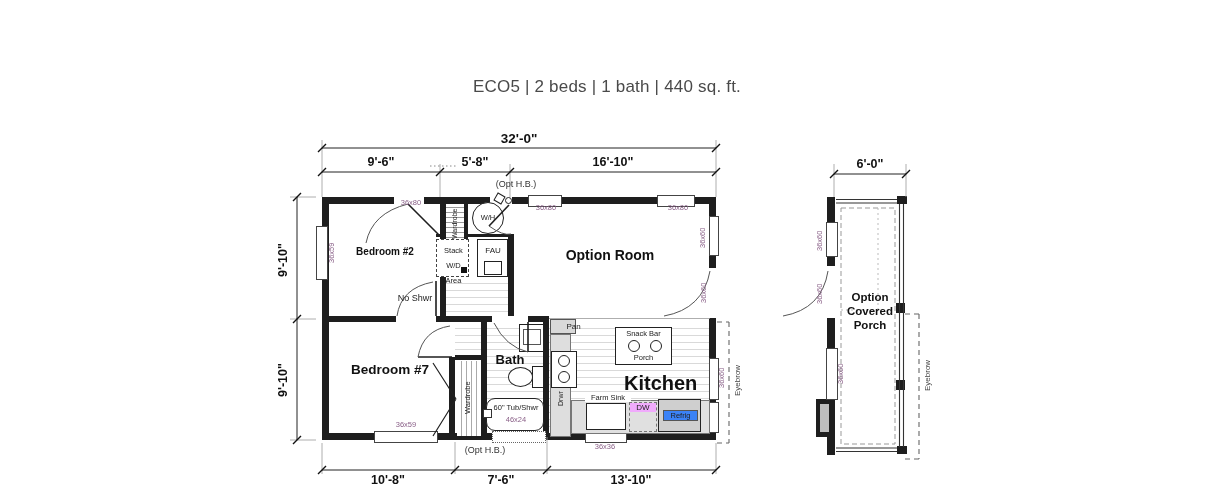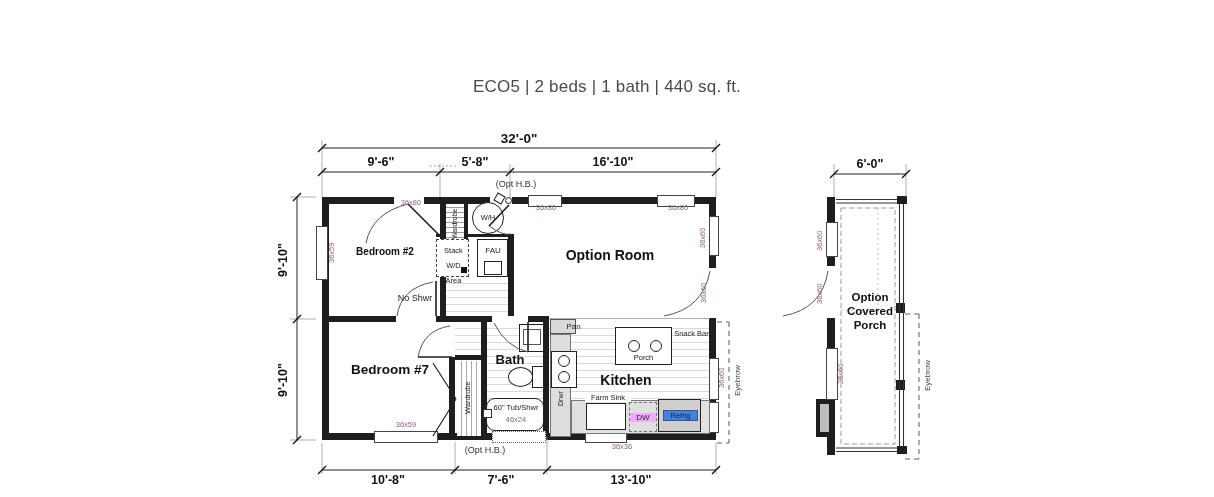--- a/index.html
+++ b/index.html
@@ -177,47 +177,47 @@
   <div class="dim" style="left:348px;top:473px;width:80px;">10'-8"</div>
   <div class="dim" style="left:471px;top:473px;width:60px;">7'-6"</div>
   <div class="dim" style="left:591px;top:473px;width:80px;">13'-10"</div>
   <div class="lbl" style="left:486px;top:180px;width:60px;font-size:9px;color:#333;">(Opt H.B.)</div>
   <div class="lbl" style="left:455px;top:446px;width:60px;font-size:9px;color:#333;">(Opt H.B.)</div>
 
   <div class="room" style="left:330px;top:246px;width:110px;font-size:10px;">Bedroom #2</div>
   <div class="room" style="left:550px;top:247px;width:120px;font-size:14px;">Option Room</div>
   <div class="room" style="left:335px;top:362px;width:110px;font-size:13.5px;">Bedroom #7</div>
   <div class="room" style="left:487px;top:352px;width:46px;font-size:13px;">Bath</div>
-  <div class="room" style="left:590px;top:372px;width:72px;font-size:14px;">Kitchen</div>
+  <div class="room" style="left:624px;top:372px;width:72px;font-size:20px;">Kitchen</div>
   <div class="room" style="left:839px;top:290px;width:62px;font-size:11.5px;line-height:14px;">Option Covered Porch</div>
 
   <div class="lbl" style="left:474px;top:213px;width:28px;font-size:7.5px;">W/H</div>
   <div class="lbl" style="left:478px;top:246px;width:30px;">FAU</div>
   <div class="lbl" style="left:438px;top:243px;width:31px;font-size:7.5px;line-height:15px;">Stack W/D Area</div>
   <div class="lbl vtext" style="left:450px;top:206px;height:36px;font-size:7px;">Wardrobe</div>
   <div class="lbl vtext" style="left:463px;top:372px;height:52px;font-size:7.5px;">Wardrobe</div>
   <div class="lbl" style="left:390px;top:294px;width:50px;font-size:9px;">No Shwr</div>
   <div class="lbl" style="left:550px;top:322px;width:47px;">Pan</div>
-  <div class="lbl" style="left:615px;top:329px;width:57px;font-size:7.5px;padding-left:48px;">Snack Bar</div>
+  <div class="lbl" style="left:615px;top:329px;width:57px;font-size:7.5px;">Snack Bar</div>
   <div class="lbl" style="left:615px;top:353px;width:57px;font-size:7.5px;">Porch</div>
   <div class="lbl vtext" style="left:556px;top:385px;height:28px;font-size:7px;">Drwr</div>
   <div class="lbl" style="left:585px;top:393px;width:46px;font-size:7.5px;background:#fff;">Farm Sink</div>
-  <div class="lbl" style="left:630px;top:413px;width:26px;background:#f0abfc;">DW</div>
+  <div class="lbl" style="left:630px;top:403px;width:26px;background:#f0abfc;">DW</div>
   <div class="lbl" style="left:663px;top:410px;width:33px;font-size:7.5px;background:#3b82f6;border:1px solid #555;">Refrig</div>
   <div class="lbl" style="left:492px;top:403px;width:48px;font-size:7.5px;">60" Tub/Shwr</div>
   <div class="lbl" style="left:492px;top:415px;width:48px;font-size:7.5px;color:#8a6088;">46x24</div>
   <div class="lbl vtext" style="left:733px;top:350px;height:60px;color:#444;">Eyebrow</div>
   <div class="lbl vtext" style="left:923px;top:345px;height:60px;color:#444;">Eyebrow</div>
 
   <div class="odim" style="left:394px;top:198px;width:34px;">36x80</div>
   <div class="odim" style="left:529px;top:203px;width:34px;">36x80</div>
   <div class="odim" style="left:661px;top:203px;width:34px;">36x80</div>
   <div class="odim vtext" style="left:327px;top:234px;height:38px;">36x59</div>
   <div class="odim" style="left:388px;top:420px;width:36px;">36x59</div>
   <div class="odim vtext" style="left:698px;top:220px;height:36px;">36x60</div>
   <div class="odim vtext" style="left:699px;top:275px;height:36px;">36x60</div>
   <div class="odim vtext" style="left:717px;top:360px;height:36px;">36x60</div>
-  <div class="odim" style="left:604px;top:442px;width:36px;">36x36</div>
+  <div class="odim" style="left:587px;top:442px;width:36px;">36x36</div>
   <div class="odim vtext" style="left:815px;top:224px;height:34px;">36x60</div>
   <div class="odim vtext" style="left:815px;top:276px;height:36px;">36x60</div>
   <div class="odim vtext" style="left:836px;top:356px;height:36px;">36x60</div>
 
 </div>
 
 </body></html>

